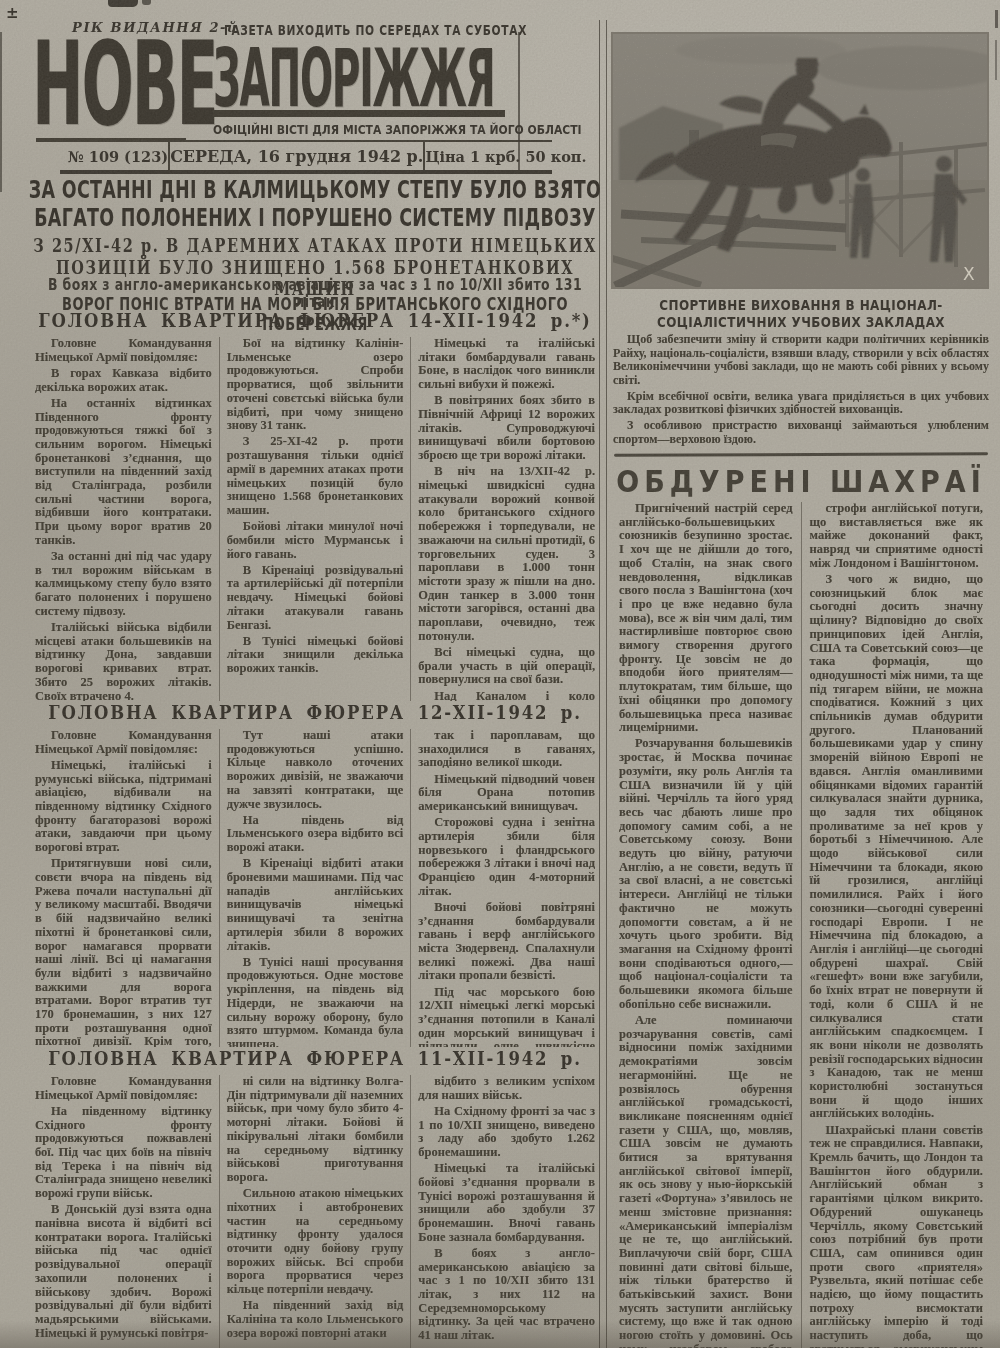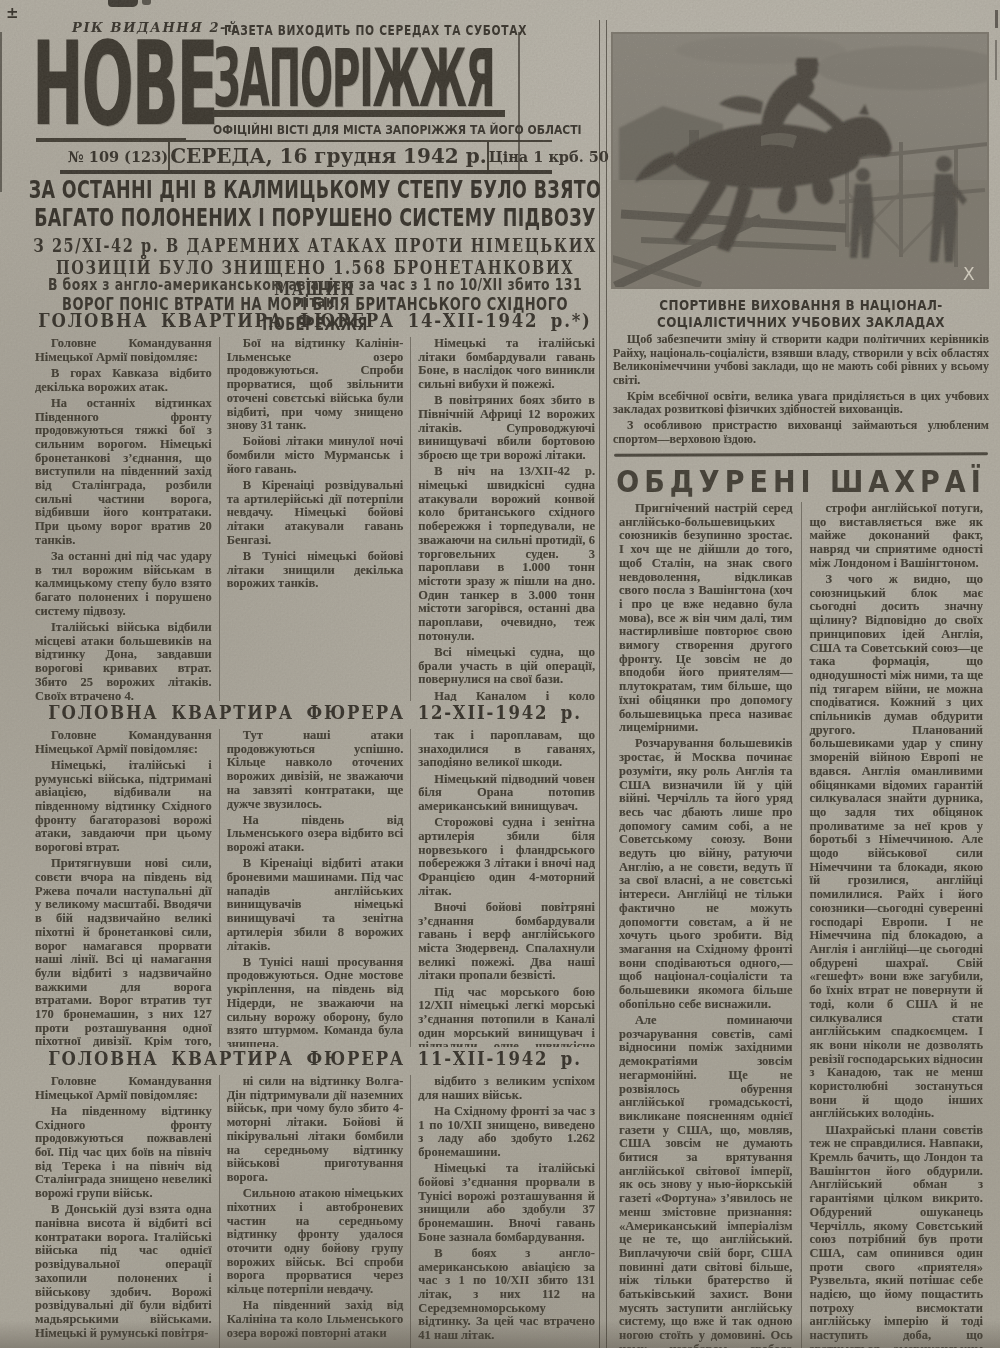--- a/index.html
+++ b/index.html
@@ -34,21 +34,21 @@
   .bar-nove{position:absolute;left:8px;top:130px;width:150px;height:4px;background:#3a362d;}
   .mh-zap{position:absolute;left:185px;top:30px;font:900 62px/1 "DejaVu Sans",sans-serif;letter-spacing:-2px;
     transform:scale(.63,1.30);transform-origin:left top;color:#332f27;text-shadow:1px 1px 0 rgba(40,36,28,.25);white-space:nowrap;}
   .bar-zap{position:absolute;left:185px;top:102px;width:292px;height:7px;background:#38342b;}
   .mh-sub{position:absolute;left:185px;top:114px;width:300px;font:700 11.5px "DejaVu Sans",sans-serif;
     transform:scale(.94,1.05);transform-origin:left top;white-space:nowrap;color:#2f2b24;}
   .mh-info{position:absolute;left:0;top:132px;width:492px;height:28px;display:flex;align-items:center;
     border-top:2px solid #3c382f;border-bottom:4px solid #35312a;margin-left:32px;}
   .mh-cell{font:700 14.5px "DejaVu Serif",serif;color:#2e2a23;white-space:nowrap;}
   .mh-issue{width:120px;padding-left:8px;}
-  .mh-date{flex:1;text-align:center;font-size:20px;border-left:2.5px solid #3c382f;border-right:2.5px solid #3c382f;
+  .mh-date{flex:1;text-align:center;font-size:16px;border-left:2.5px solid #3c382f;border-right:2.5px solid #3c382f;
     align-self:stretch;display:flex;align-items:center;justify-content:center;}
   .mh-price{width:128px;text-align:center;}
 
   
   .vdiv{position:absolute;left:599px;top:20px;bottom:0;width:6px;
     border-left:1.6px solid rgba(52,48,40,.75);border-right:1.6px solid rgba(52,48,40,.70);}
 
   
   .headline{position:absolute;left:28px;top:176px;width:574px;height:138px;}
   .h-main{position:absolute;top:0;left:0;right:0;text-align:center;font:700 17.5px/20px "DejaVu Sans",sans-serif;
@@ -136,20 +136,21 @@
             <p class="par">На останніх відтинках Південного фронту продовжуються тяжкі бої з сильним ворогом. Німецькі бронетанкові з’єднання, що виступили на південний захід від Сталінграда, розбили сильні частини ворога, відбивши його контратаки. При цьому ворог вратив 20 танків.</p>
             <p class="par">За останні дні під час удару в тил ворожим військам в калмицькому степу було взято багато полонених і порушено систему підвозу.</p>
             <p class="par">Італійські війська відбили місцеві атаки большевиків на відтинку Дона, завдавши ворогові кривавих втрат. Збито 25 ворожих літаків. Своїх втрачено 4.</p>
           </div>
         <div class="footrule"></div>
         <div class="footnote">*) Повідомлення з Головної Квартири Фюрера за 13/XII-1942 р. з технічних причин не прийнято.</div>
       </div>
       <div class="col">
 
       <p class="par">Бої на відтинку Калінін-Ільменське озеро продовжуються. Спроби прорватися, щоб звільнити оточені совєтські війська були відбиті, при чому знищено знову 31 танк.</p>
+          <p class="par">З 25-XI-42 р. проти розташування тільки однієї армії в даремних атаках проти німецьких позицій було знищено 1.568 бронетанкових машин.</p>
           <p class="par">Бойові літаки минулої ночі бомбили місто Мурманськ і його гавань.</p>
           <p class="par">В Кіренаіці розвідувальні та артилерійські дії потерпіли невдачу. Німецькі бойові літаки атакували гавань Бенгазі.</p>
           <p class="par">В Тунісі німецькі бойові літаки знищили декілька ворожих танків.</p>
         </div>
       <div class="col">
 
       <p class="par">Німецькі та італійські літаки бомбардували гавань Боне, в наслідок чого виникли сильні вибухи й пожежі.</p>
           <p class="par">В повітряних боях збито в Північній Африці 12 ворожих літаків. Супроводжуючі винищувачі вбили бортовою зброєю ще три ворожі літаки.</p>
           <p class="par">В ніч на 13/XII-42 р. німецькі швидкісні судна атакували ворожий конвой коло британського східного побережжя і торпедували, не зважаючи на сильні протидії, 6 торговельних суден. 3 пароплави в 1.000 тонн містоти зразу ж пішли на дно. Один танкер в 3.000 тонн містоти загорівся, останні два пароплави, очевидно, теж потонули.</p>
           <p class="par">Всі німецькі судна, що брали участь в цій операції, повернулися на свої бази.</p>

